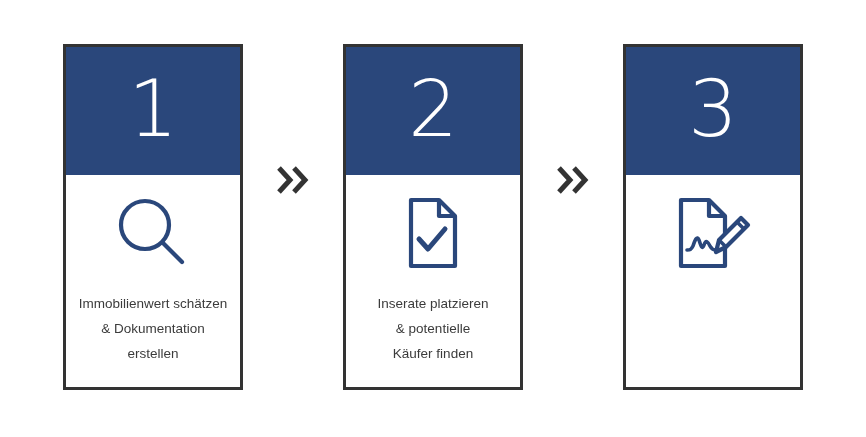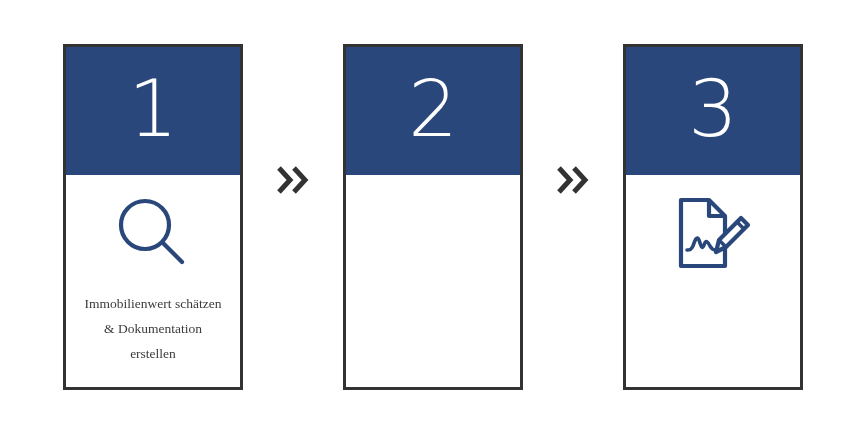--- a/index.html
+++ b/index.html
@@ -65,21 +65,20 @@
     transform: translateY(-2px);
   }
 
   .card-body {
     flex: 1 1 auto;
     display: flex;
     flex-direction: column;
     align-items: center;
     justify-content: flex-start;
     padding: 0;
-    font-family: Liberation Serif, serif;
   }
 
   .card-icon {
     height: 116px;
     display: flex;
     align-items: center;
     justify-content: center;
     width: 100%;
   }
 
@@ -143,20 +142,32 @@
           <path d="M4 4 L15 16 L4 28" stroke="#333333" stroke-width="5" fill="none" stroke-linecap="butt" stroke-linejoin="miter"></path>
           <path d="M19 4 L30 16 L19 28" stroke="#333333" stroke-width="5" fill="none" stroke-linecap="butt" stroke-linejoin="miter"></path>
         </svg>
       </div>
     </div>
 
     <div class="step-card">
       <div class="card-header">
         <span class="step-number">2</span>
       </div>
+      <div class="card-body">
+        <div class="card-icon">
+          <svg width="72" height="78" viewBox="0 0 72 78" fill="none" xmlns="http://www.w3.org/2000/svg">
+            <path d="M14 6 H42 L58 22 V72 H14 Z" stroke="#2a477b" stroke-width="4.2" fill="#ffffff" stroke-linejoin="round"></path>
+            <path d="M42 6 V22 H58" stroke="#2a477b" stroke-width="4.2" fill="none" stroke-linejoin="round"></path>
+            <path d="M22 45 L31 55 L48 35" stroke="#2a477b" stroke-width="5" fill="none" stroke-linecap="round" stroke-linejoin="round"></path>
+          </svg>
+        </div>
+        <div class="card-caption">Inserate platzieren
+&amp; potentielle
+Käufer finden</div>
+      </div>
     </div>
 
     <div class="chevron-gap">
       <div class="chevron">
         <svg width="36" height="32" viewBox="0 0 36 32" fill="none" xmlns="http://www.w3.org/2000/svg">
           <path d="M4 4 L15 16 L4 28" stroke="#333333" stroke-width="5" fill="none" stroke-linecap="butt" stroke-linejoin="miter"></path>
           <path d="M19 4 L30 16 L19 28" stroke="#333333" stroke-width="5" fill="none" stroke-linecap="butt" stroke-linejoin="miter"></path>
         </svg>
       </div>
     </div>

